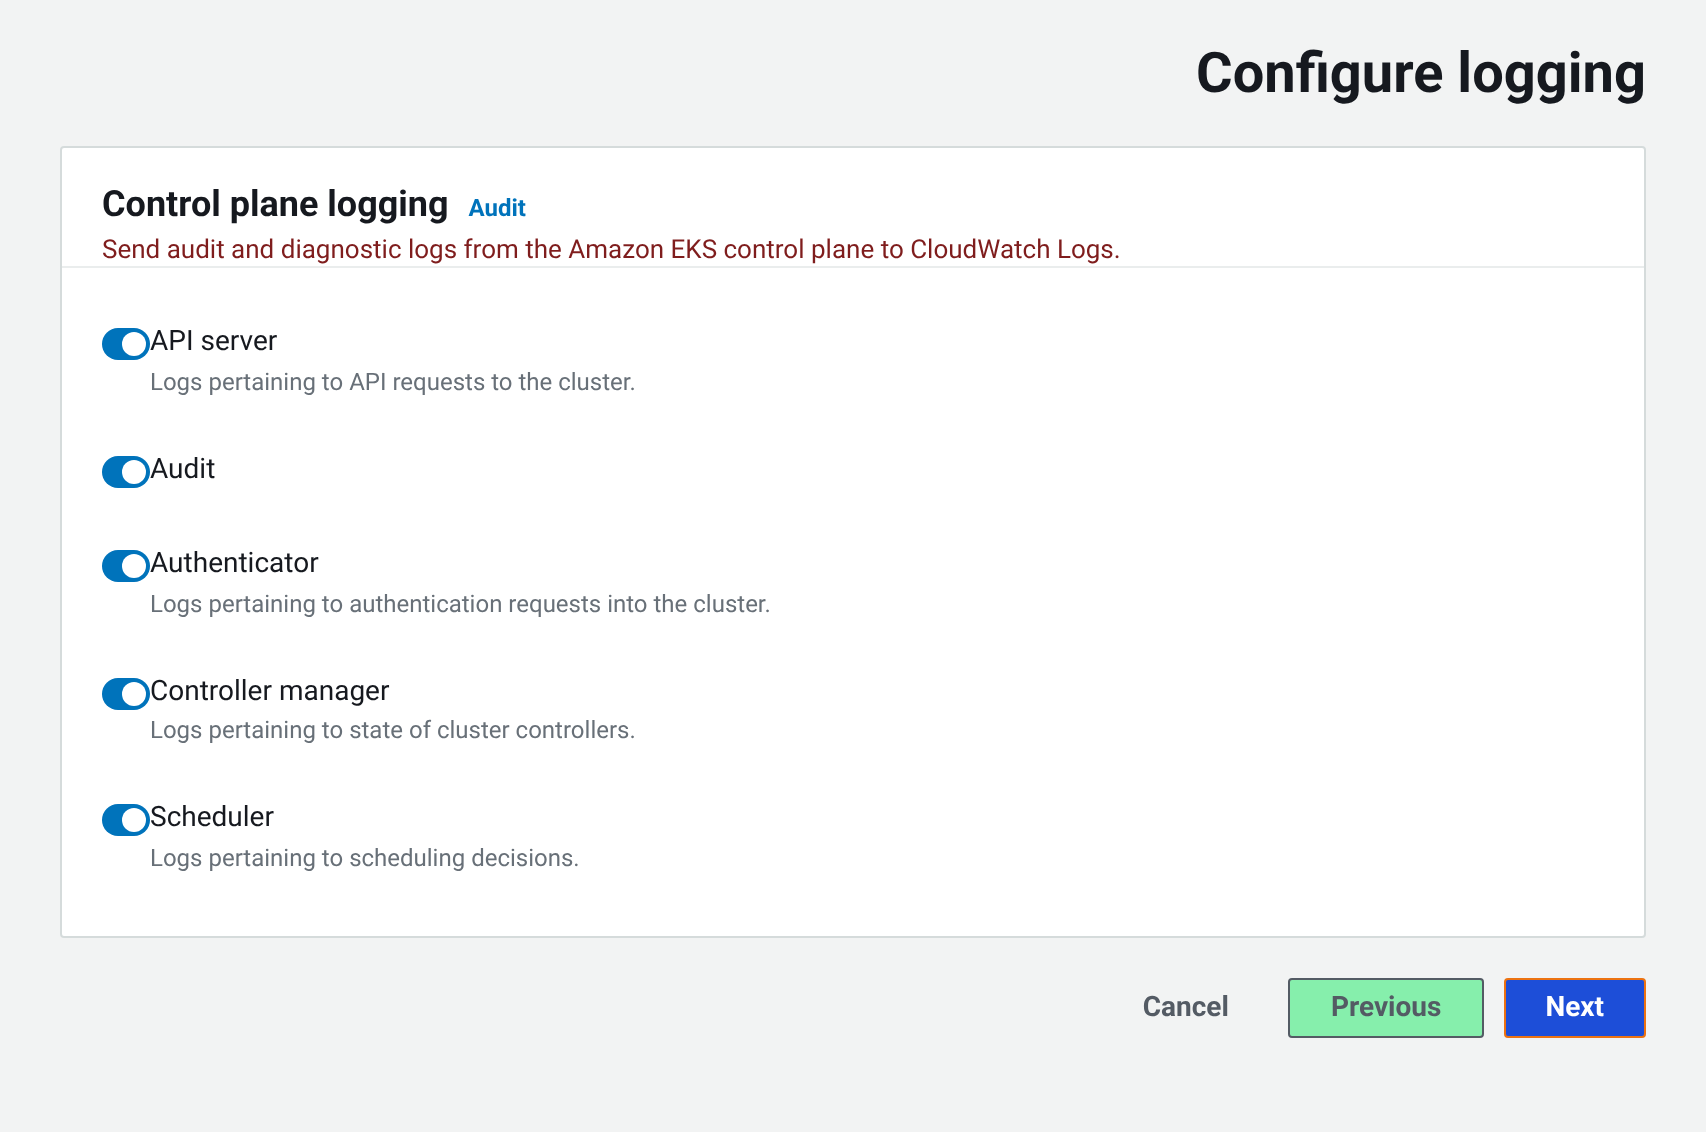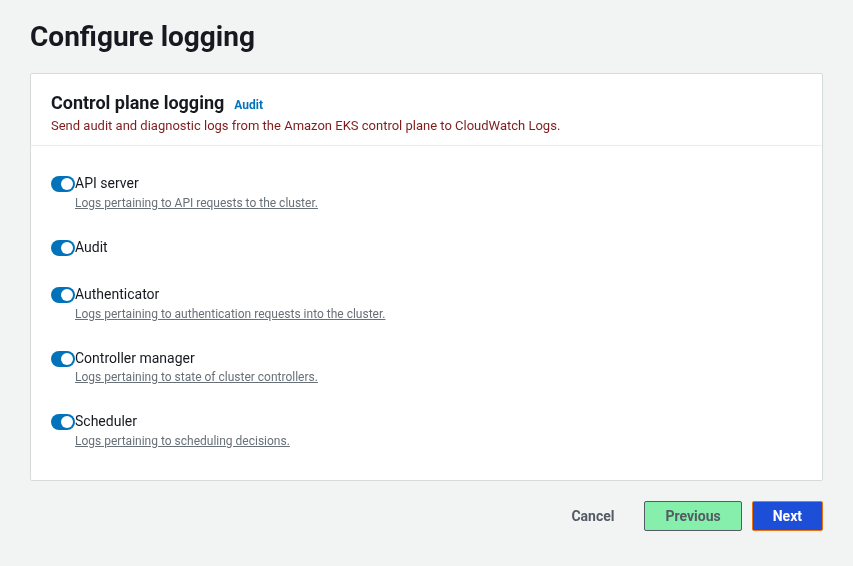--- a/index.html
+++ b/index.html
@@ -11,28 +11,29 @@
       font-family: -apple-system, BlinkMacSystemFont, "Segoe UI", Roboto, "Helvetica Neue", Arial, sans-serif;
       background: #f2f3f3;
       padding: 20px 30px;
       color: #16191f;
     }
     .page-title {
       font-size: 28px;
       font-weight: 700;
       color: #16191f;
       margin-bottom: 20px;
+      text-align: right;
     }
     .panel {
       background: #fff;
       border: 1px solid #d5dbdb;
       border-radius: 2px;
     }
     .panel-header {
-      padding: 18px 20px 12px 20px;
+      padding: 18px 20px 0 20px;
       border-bottom: 1px solid #eaeded;
     }
     .panel-title-row {
       display: flex;
       align-items: baseline;
       gap: 10px;
     }
     .panel-title {
       font-size: 18px;
       font-weight: 700;
@@ -88,21 +89,20 @@
     .toggle-label {
       font-size: 14px;
       font-weight: 400;
       color: #16191f;
       line-height: 1.4;
     }
     .toggle-description {
       font-size: 12px;
       color: #687078;
       margin-top: 2px;
-      text-decoration: underline;
     }
     .footer-actions {
       display: flex;
       justify-content: flex-end;
       gap: 10px;
       margin-top: 20px;
       align-items: center;
     }
     .btn {
       font-size: 14px;

